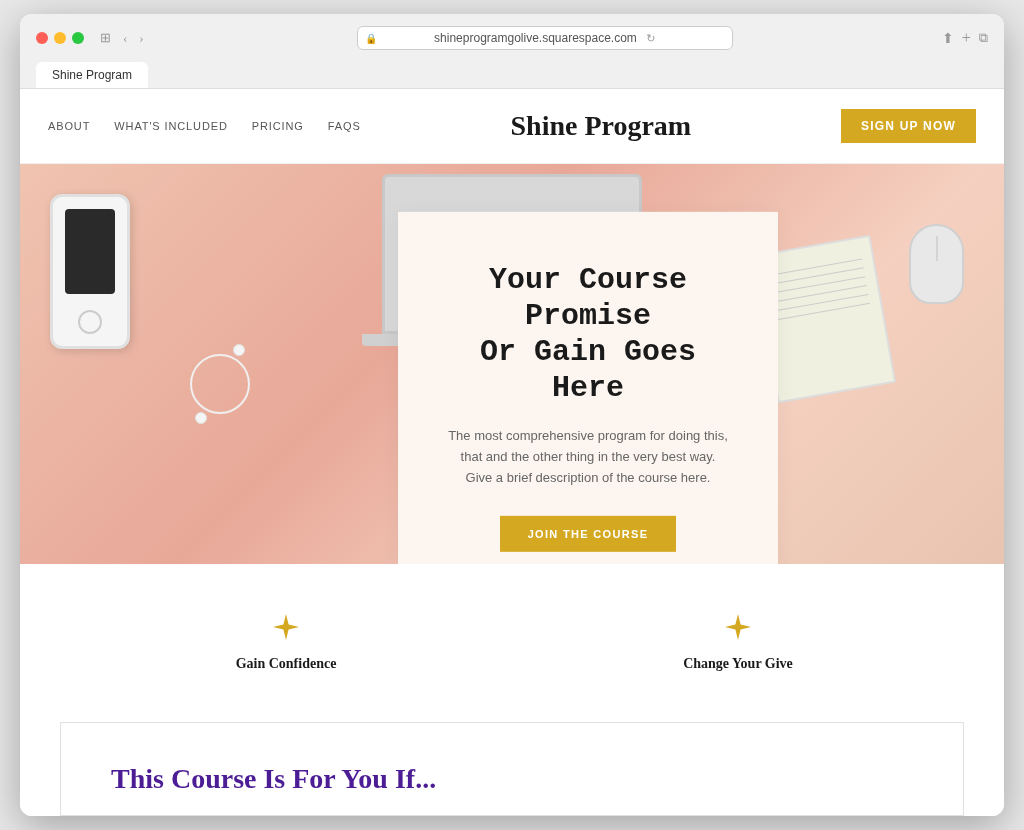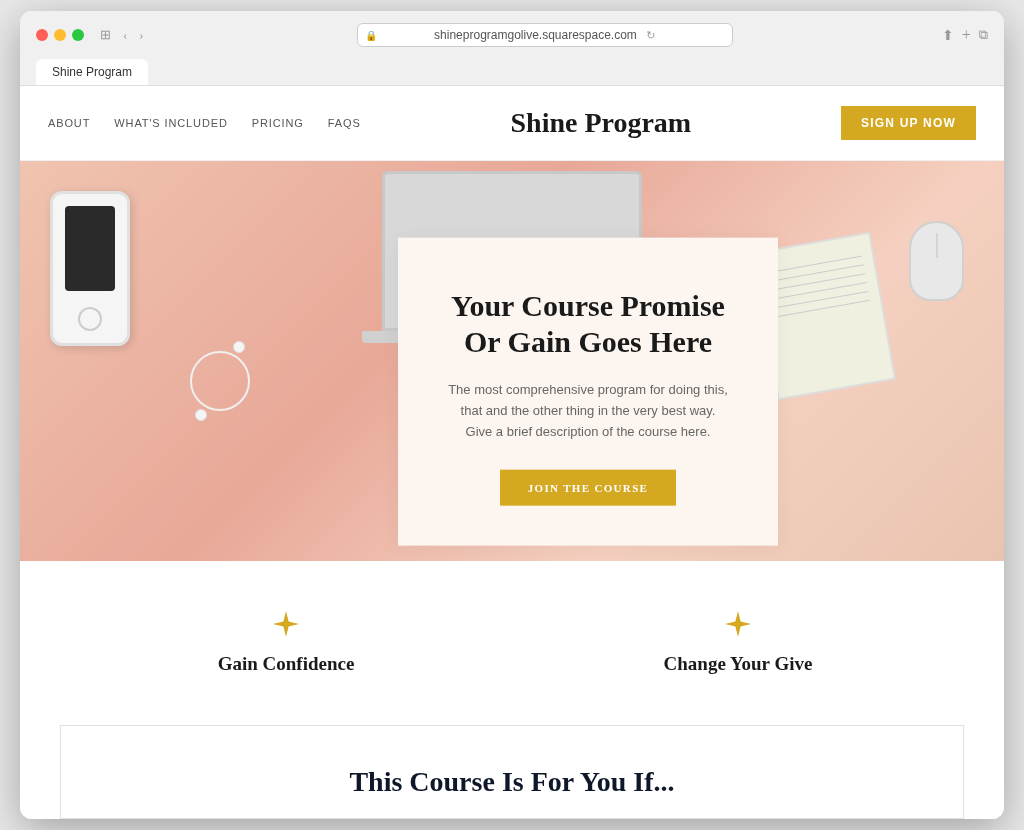--- a/index.html
+++ b/index.html
@@ -187,21 +187,21 @@
       top: 50%;
       transform: translate(-30%, -40%);
       background: #fdf6f0;
       padding: 50px 50px 40px 50px;
       width: 380px;
       text-align: center;
       box-shadow: 0 2px 20px rgba(0,0,0,0.05);
     }
 
     .hero-title {
-      font-family: Liberation Serif, serif;
+      font-family: Liberation Mono, monospace;
       font-size: 30px;
       font-weight: 700;
       color: #1a1a1a;
       line-height: 1.2;
       margin-bottom: 20px;
     }
 
     .hero-description {
       font-family: -apple-system, sans-serif;
       font-size: 13px;
@@ -211,21 +211,21 @@
     }
 
     .hero-btn {
       background: #d4a820;
       color: #fff;
       border: none;
       padding: 12px 28px;
       font-size: 11px;
       letter-spacing: 0.12em;
       text-transform: uppercase;
-      font-family: Liberation Serif, serif;
+      font-family: Liberation Sans, sans-serif;
       font-weight: 600;
       cursor: pointer;
     }
 
     
     .features {
       padding: 50px 40px 40px;
       display: flex;
       justify-content: space-around;
       align-items: flex-start;
@@ -242,40 +242,40 @@
 
     .diamond-star {
       width: 26px;
       height: 26px;
       background: #d4a820;
       clip-path: polygon(50% 0%, 60% 40%, 100% 50%, 60% 60%, 50% 100%, 40% 60%, 0% 50%, 40% 40%);
     }
 
     .feature-label {
       font-family: Georgia, serif;
-      font-size: 19px;
+      font-size: 14px;
       font-weight: 700;
       color: #1a1a1a;
       text-align: center;
     }
 
     
     .course-for-you {
       margin: 10px 40px 0;
       border: 1px solid #e0e0e0;
       padding: 40px 50px 20px;
       background: #fff;
     }
 
     .course-for-you-title {
       font-family: Georgia, serif;
       font-size: 28px;
       font-weight: 700;
-      color: #0f172a;
-      text-align: center;
+      color: #4c1d95;
+      text-align: left;
     }
 
     
     .phone-mockup {
       position: absolute;
       left: 30px;
       top: 30px;
       width: 80px;
       height: 155px;
       background: #f5f5f5;

